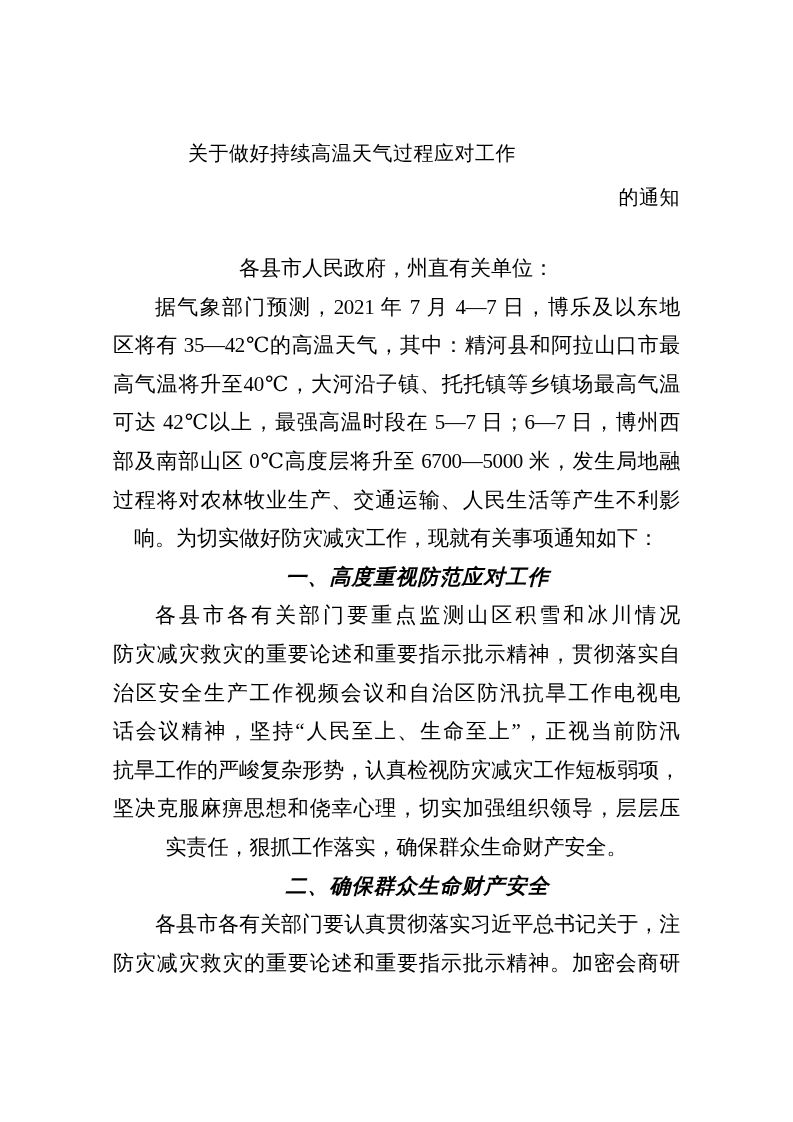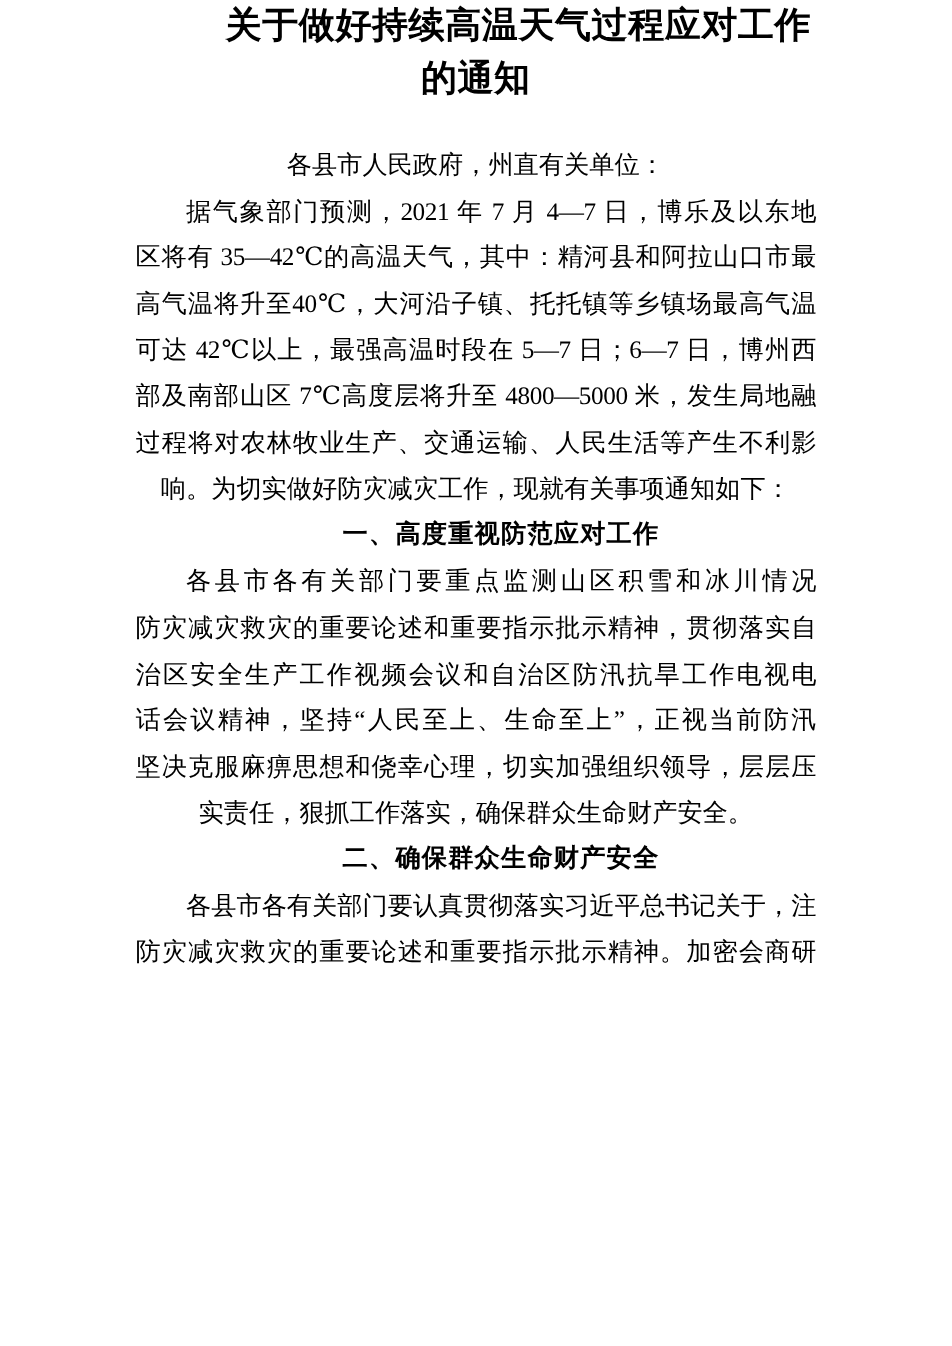--- a/index.html
+++ b/index.html
@@ -16,30 +16,31 @@
     color: #000000;
   }
   .page {
     position: absolute;
     left: 113px;
     top: 0;
     width: 567px;
     height: 1122px;
   }
   .doc-title {
-    font-size: 30px;
+    margin-top: 131px;
+    font-size: 20px;
     line-height: 44px;
-    font-weight: 700;
+    font-weight: 400;
     letter-spacing: 0.5px;
   }
   .doc-title .t1 {
     padding-left: 75px;
   }
   .doc-title .t2 {
-    text-align: center;
+    text-align: right;
   }
   .body-block {
     margin-top: 30px;
   }
   .line {
     height: 38.6px;
     line-height: 38.6px;
     font-size: 21px;
     white-space: normal;
     overflow: hidden;
@@ -53,46 +54,48 @@
   .line.left {
     text-align: center;
   }
   .line.indent {
     padding-left: 42px;
   }
   .line.heading {
     font-family: "Liberation Sans", "DejaVu Sans", sans-serif;
     font-weight: 700;
     letter-spacing: 1px;
+    font-style: italic;
   }
 </style>
 </head>
 <body>
 
 <div class="page">
 
   <div class="doc-title">
     <div class="t1">关于做好持续高温天气过程应对工作</div>
     <div class="t2">的通知</div>
   </div>
 
   <div class="body-block">
     <div class="line left">各县市人民政府，州直有关单位：</div>
     <div class="line justify indent">据气象部门预测，2021 年 7 月 4—7 日，博乐及以东地</div>
     <div class="line justify">区将有 35—42℃的高温天气，其中：精河县和阿拉山口市最</div>
     <div class="line justify">高气温将升至40℃，大河沿子镇、托托镇等乡镇场最高气温</div>
     <div class="line justify">可达 42℃以上，最强高温时段在 5—7 日；6—7 日，博州西</div>
-    <div class="line justify">部及南部山区 7℃高度层将升至 4800—5000 米，发生局地融</div>
+    <div class="line justify">部及南部山区 0℃高度层将升至 6700—5000 米，发生局地融</div>
     <div class="line justify">过程将对农林牧业生产、交通运输、人民生活等产生不利影</div>
     <div class="line left">响。为切实做好防灾减灾工作，现就有关事项通知如下：</div>
     <div class="line left heading indent">一、高度重视防范应对工作</div>
     <div class="line justify indent">各县市各有关部门要重点监测山区积雪和冰川情况</div>
     <div class="line justify">防灾减灾救灾的重要论述和重要指示批示精神，贯彻落实自</div>
     <div class="line justify">治区安全生产工作视频会议和自治区防汛抗旱工作电视电</div>
     <div class="line justify">话会议精神，坚持“人民至上、生命至上”，正视当前防汛</div>
+    <div class="line justify">抗旱工作的严峻复杂形势，认真检视防灾减灾工作短板弱项，</div>
     <div class="line justify">坚决克服麻痹思想和侥幸心理，切实加强组织领导，层层压</div>
     <div class="line left">实责任，狠抓工作落实，确保群众生命财产安全。</div>
     <div class="line left heading indent">二、确保群众生命财产安全</div>
     <div class="line justify indent">各县市各有关部门要认真贯彻落实习近平总书记关于，注</div>
     <div class="line justify">防灾减灾救灾的重要论述和重要指示批示精神。加密会商研判，</div>
   </div>
 
 </div>
 
 </body></html>

